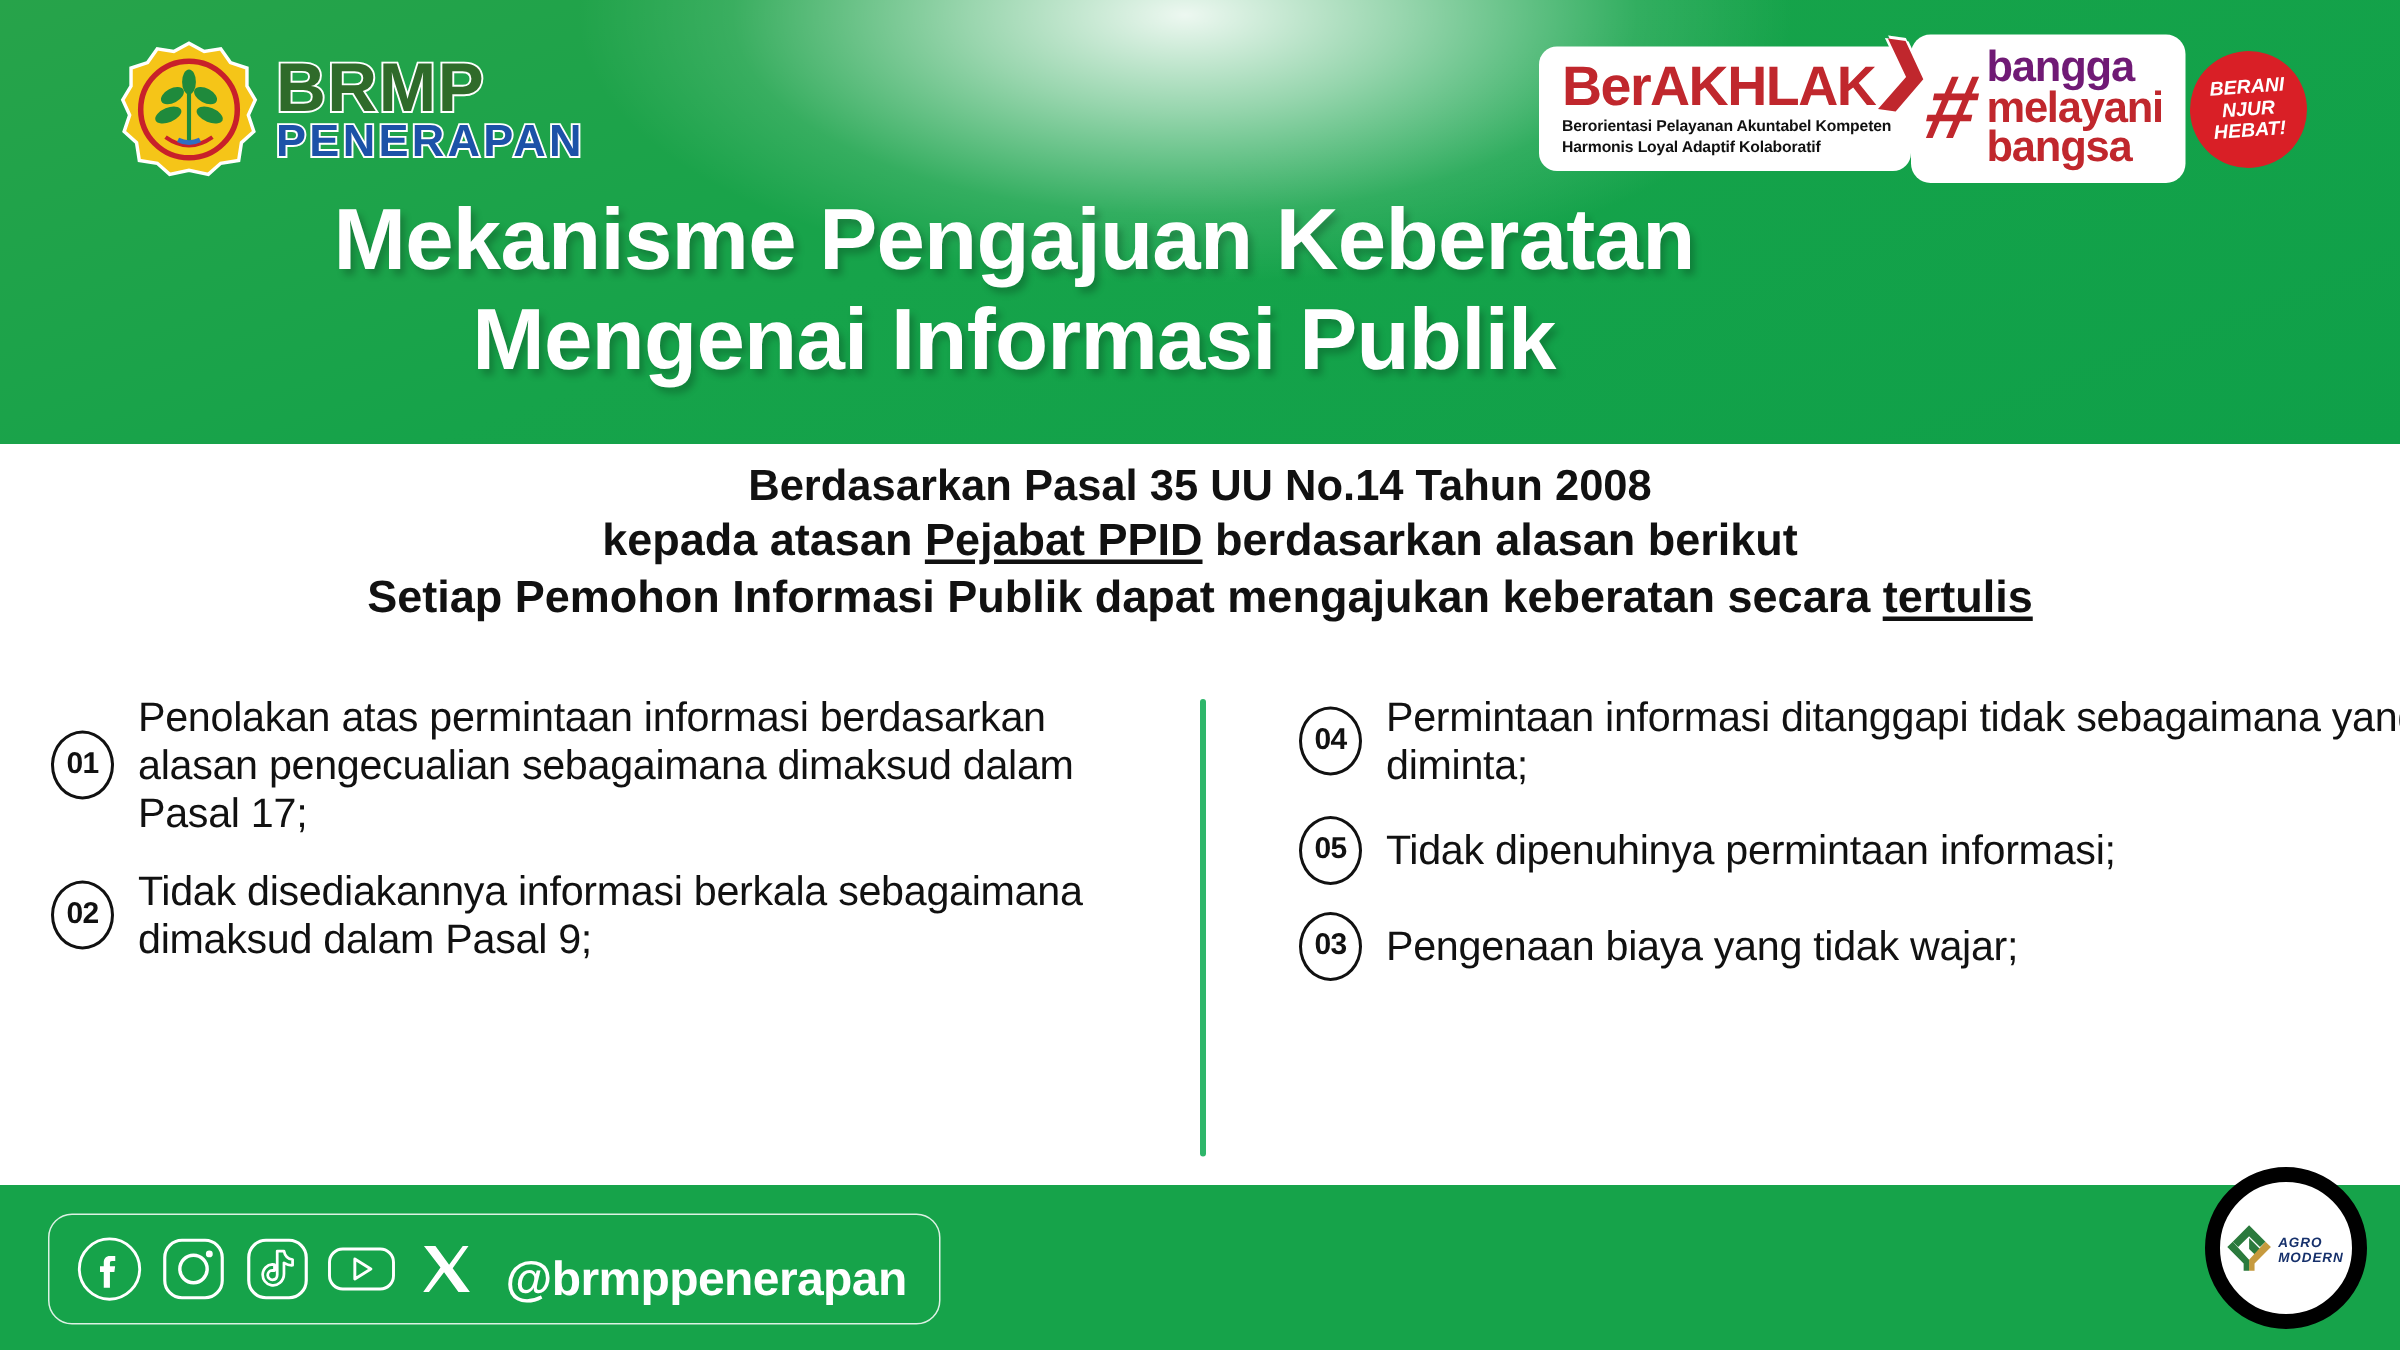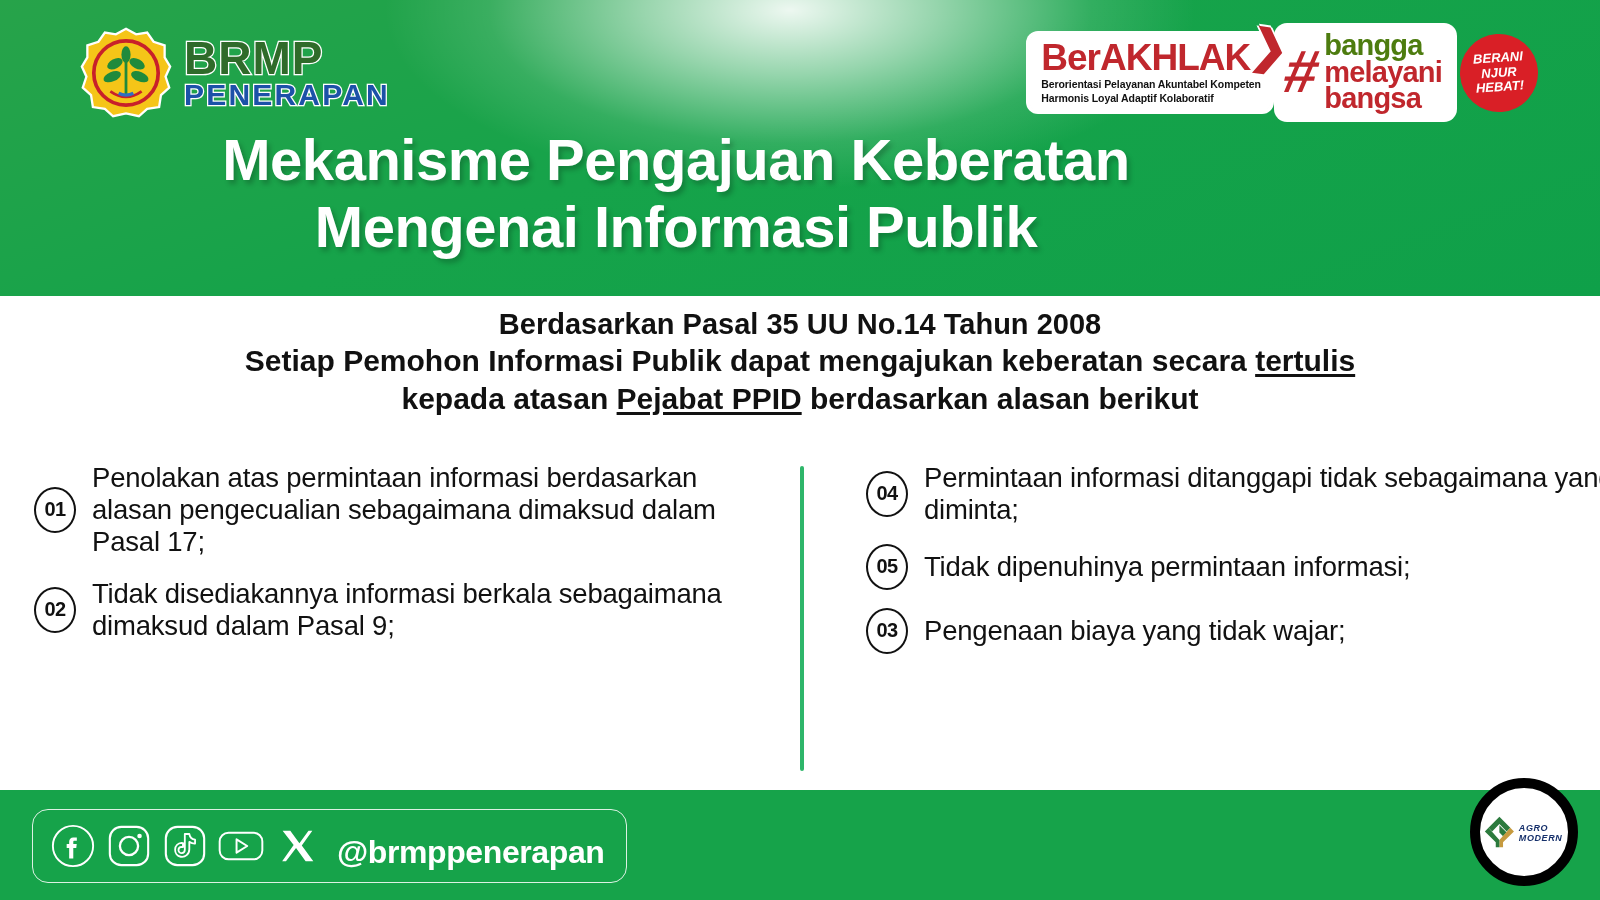--- a/index.html
+++ b/index.html
@@ -50,21 +50,21 @@
     position:absolute; right:-18px; top:-14px; font-size:46px; color:#c0272d;
     font-weight:bold; transform:rotate(8deg); text-shadow:2px 0 0 #fff,-2px 0 0 #fff,0 2px 0 #fff,0 -2px 0 #fff;
   }
 
   .bangga {
     background:#ffffff; border-radius:10px; padding:6px 12px 7px 8px;
     display:flex; align-items:center; gap:6px; box-shadow:0 0 0 3px #ffffff;
   }
   .hash { font-size:60px; font-weight:bold; color:#c0272d; line-height:0.8; transform:skewX(-12deg); }
   .bangga-lines { display:flex; flex-direction:column; line-height:0.92; font-weight:bold; font-size:29px; letter-spacing:-0.8px; }
-  .bl1 { color:#4d7c0f; }
+  .bl1 { color:#701a75; }
   .bl2 { color:#c0272d; }
   .bl3 { color:#c0272d; }
 
   .berani {
     width:78px; height:78px; border-radius:50%; background:#d91f26;
     display:flex; flex-direction:column; align-items:center; justify-content:center;
     color:#ffffff; font-weight:bold; font-style:italic; font-size:13px; line-height:1.12;
     text-align:center; transform:rotate(-4deg);
   }
 
@@ -183,22 +183,22 @@
 
   <div class="title-wrap">
     <div class="title-line">Mekanisme Pengajuan Keberatan</div>
     <div class="title-line">Mengenai Informasi Publik</div>
   </div>
 
 </div>
 
 <div class="subtitle">
   <div class="sub-line l1">Berdasarkan Pasal 35 UU No.14 Tahun 2008</div>
+  <div class="sub-line"><span>kepada atasan </span><span class="u">Pejabat PPID</span><span> berdasarkan alasan berikut</span></div>
   <div class="sub-line"><span>Setiap Pemohon  Informasi Publik dapat mengajukan keberatan secara </span><span class="u">tertulis</span></div>
-  <div class="sub-line"><span>kepada atasan </span><span class="u">Pejabat PPID</span><span> berdasarkan alasan berikut</span></div>
 </div>
 
 <div class="content">
   <div class="divider"></div>
 
   <div class="col col-left">
     <div class="item">
       <div class="num">01</div>
       <div class="item-text">Penolakan atas permintaan informasi berdasarkan alasan pengecualian sebagaimana dimaksud dalam Pasal 17;</div>
     </div>

